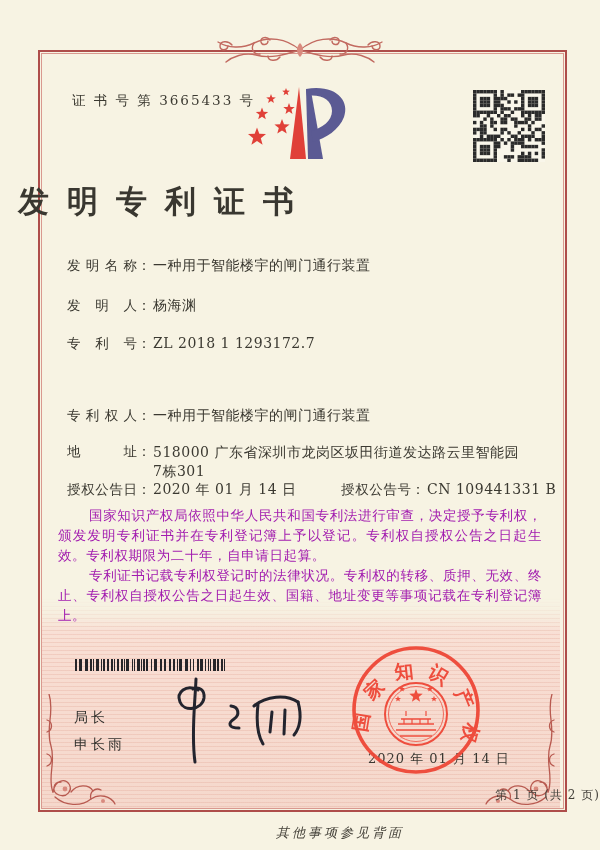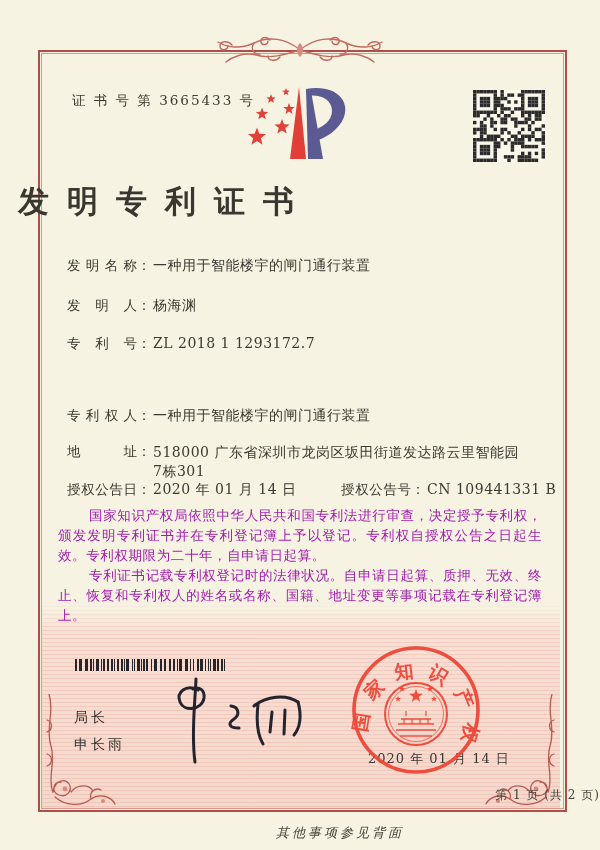--- a/index.html
+++ b/index.html
@@ -367,21 +367,21 @@
   </div>
   <div class="row" style="top:481px">
     <span class="lbl">授权公告日</span><span class="colon">：</span><span class="val">2020 年 01 月 14 日</span>
     <span class="g2">
       <span class="lbl">授权公告号</span><span class="colon">：</span><span class="val">CN 109441331 B</span>
     </span>
   </div>
 
   <div class="paras">
     <p>国家知识产权局依照中华人民共和国专利法进行审查，决定授予专利权，颁发发明专利证书并在专利登记簿上予以登记。专利权自授权公告之日起生效。专利权期限为二十年，自申请日起算。</p>
-    <p>专利证书记载专利权登记时的法律状况。自申请日起算、质押、无效、终止、恢复和专利权人的姓名或名称、国籍、地址变更等事项记载在专利登记簿上。</p>
+    <p>专利证书记载专利权登记时的法律状况。专利权的转移、质押、无效、终止、专利权自授权公告之日起生效、国籍、地址变更等事项记载在专利登记簿上。</p>
   </div>
 
   <svg class="barcode" width="150" height="12" viewBox="0 0 150 12">
       <rect x="0" y="0" width="2" height="12" fill="#26262a"></rect>
       <rect x="4" y="0" width="3" height="12" fill="#26262a"></rect>
       <rect x="10" y="0" width="3" height="12" fill="#26262a"></rect>
       <rect x="15" y="0" width="2" height="12" fill="#26262a"></rect>
       <rect x="18" y="0" width="1" height="12" fill="#26262a"></rect>
       <rect x="21" y="0" width="3" height="12" fill="#26262a"></rect>
       <rect x="26" y="0" width="1" height="12" fill="#26262a"></rect>

